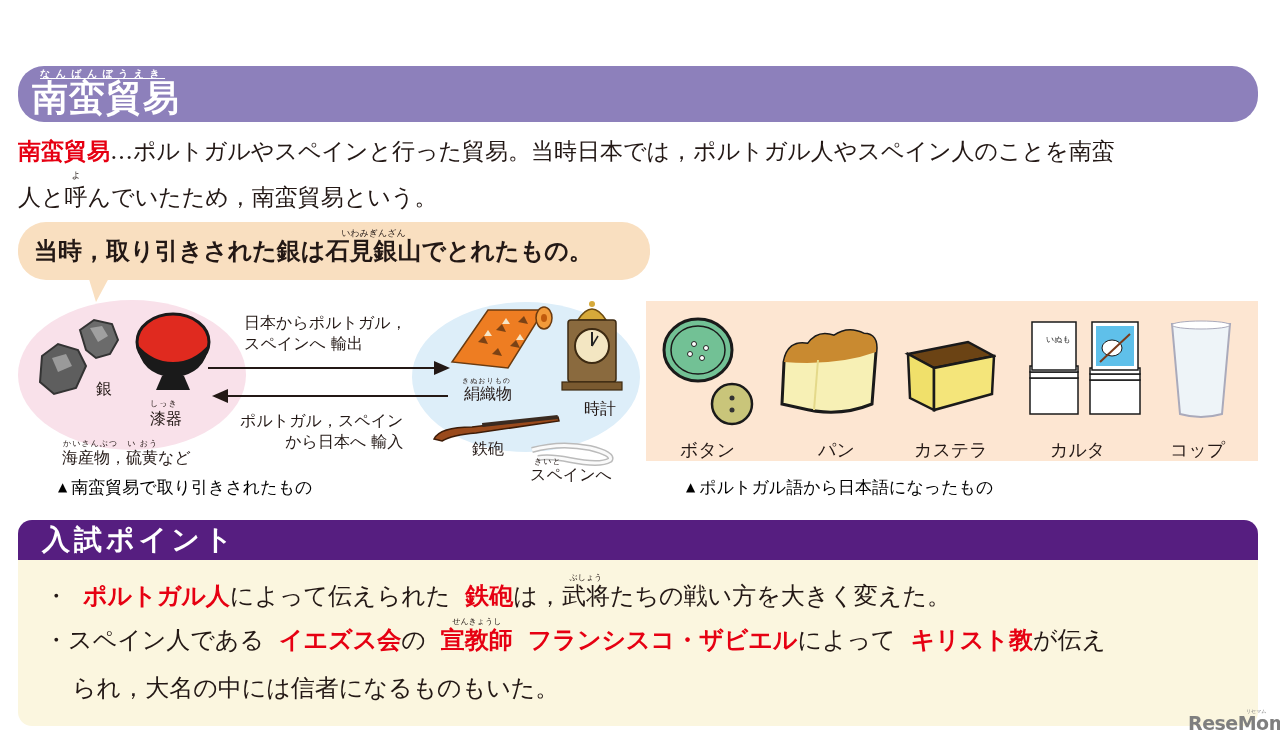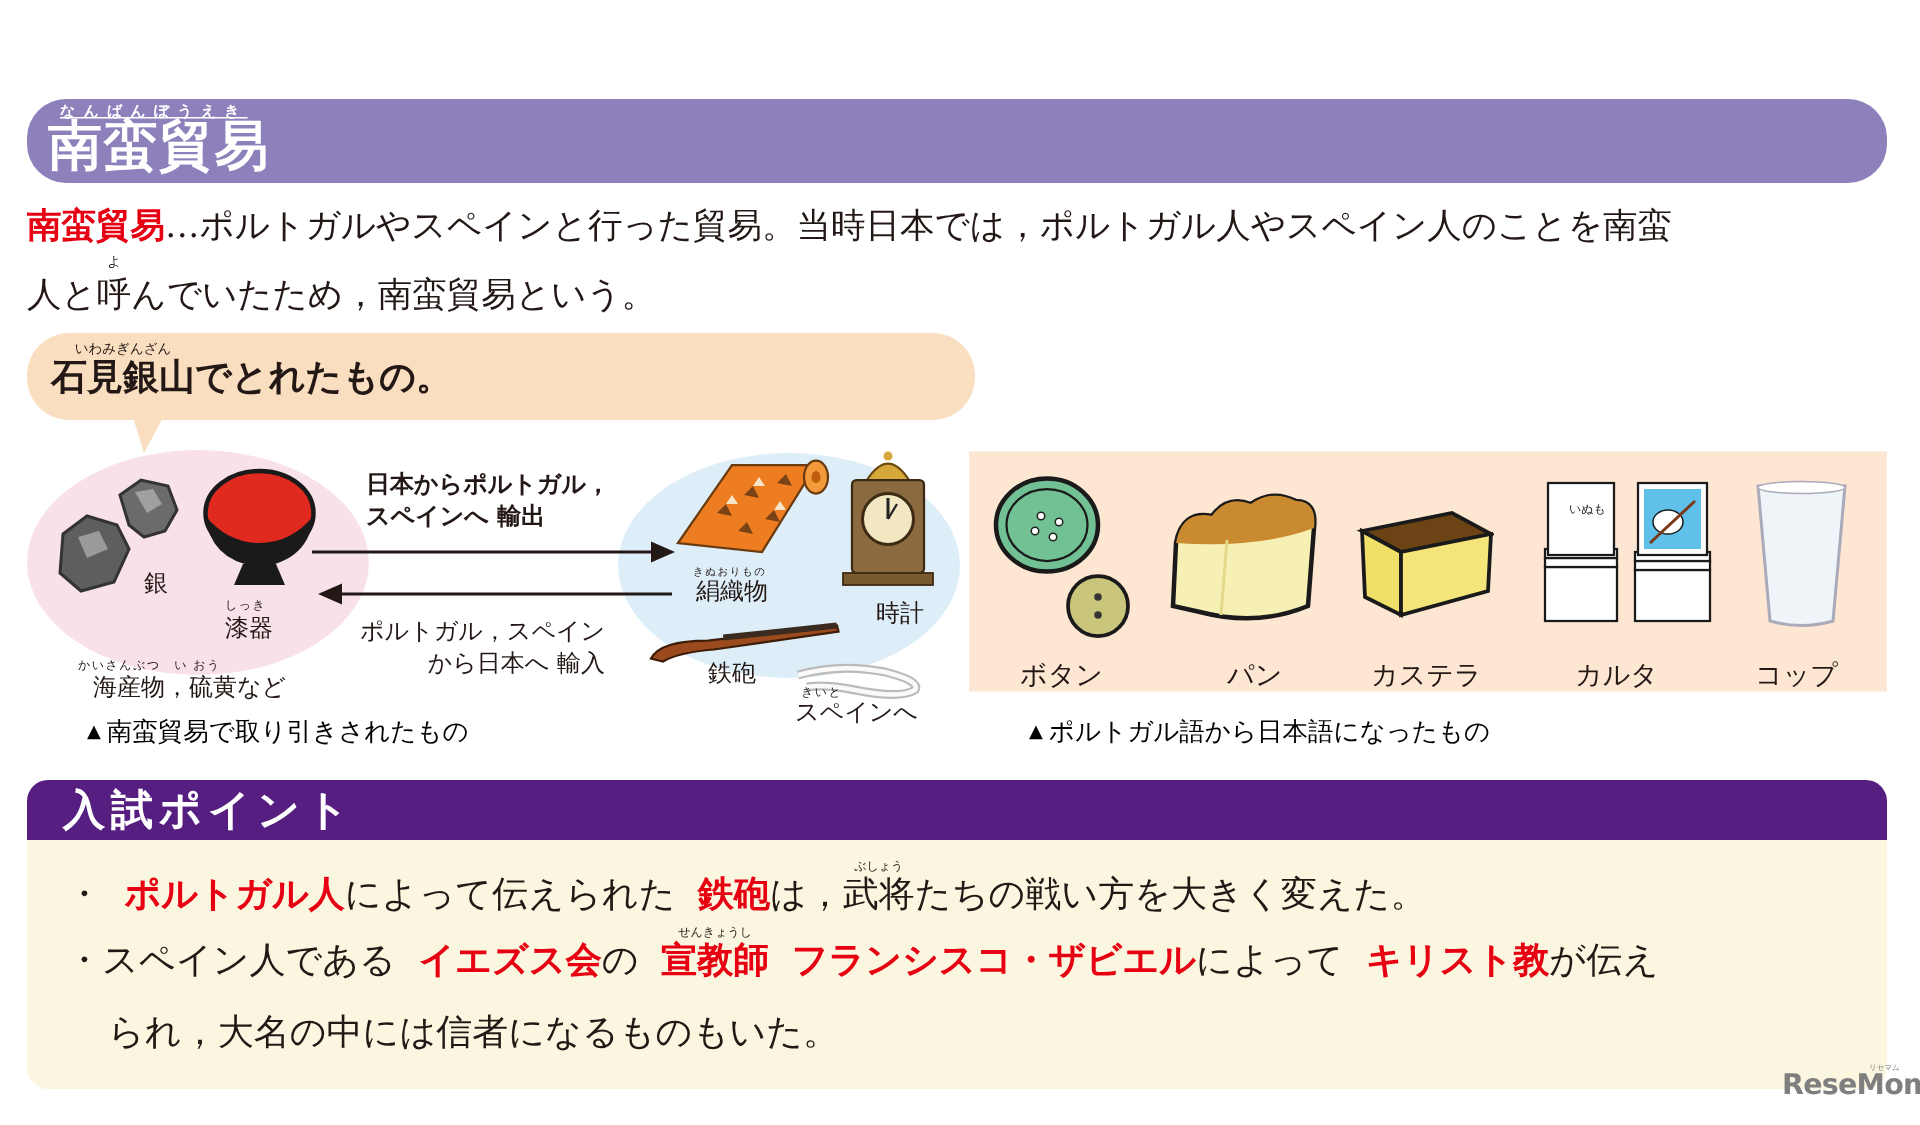--- a/index.html
+++ b/index.html
@@ -110,45 +110,45 @@
 <div class="title-text">南蛮貿易</div>
 
 <div class="intro">
   <span class="red">南蛮貿易</span><span>…ポルトガルやスペインと行った貿易。当時日本では，ポルトガル人やスペイン人のことを南蛮</span><br>
   <span>人と</span><span class="ruby-wrap"><span class="rt">よ</span><span>呼</span></span><span>んでいたため，南蛮貿易という。</span>
 </div>
 
 <div class="bubble"></div>
 <div class="bubble-tail"></div>
 <div class="bubble-text">
-  <span class="ruby-wrap"><span class="rt">いわみぎんざん</span><span>石見銀山</span></span><span>でとれたもの。</span>
+  <span>当時，取り引きされた銀は</span><span class="ruby-wrap"><span class="rt">いわみぎんざん</span><span>石見銀山</span></span><span>でとれたもの。</span>
 </div>
 
 <div class="pink-oval"></div>
 <div class="blue-oval"></div>
 
 <svg class="icon" style="left:36px;top:312px;" width="90" height="84" viewBox="0 0 90 84">
   <path d="M44 18 L58 8 L76 12 L82 28 L74 42 L60 46 L50 38 Z" fill="#6b6b6b" stroke="#333" stroke-width="2"></path>
   <path d="M54 16 L66 14 L72 24 L62 30 Z" fill="#a0a0a0"></path>
   <path d="M6 44 L22 32 L42 38 L50 54 L40 76 L18 82 L4 70 Z" fill="#5e5e5e" stroke="#333" stroke-width="2"></path>
   <path d="M16 46 L30 42 L36 54 L22 60 Z" fill="#9a9a9a"></path>
 </svg>
 <div class="label" style="left:96px;top:380px;">銀</div>
 
 <svg class="icon" style="left:134px;top:312px;" width="78" height="82" viewBox="0 0 78 82">
   <ellipse cx="39" cy="30" rx="36" ry="28" fill="#e02a1f" stroke="#1a1a1a" stroke-width="3"></ellipse>
   <path d="M3 32 Q6 62 39 66 Q72 62 75 32 Q60 50 39 50 Q18 50 3 32Z" fill="#1a1a1a"></path>
   <path d="M28 64 L22 78 L56 78 L50 64 Z" fill="#1a1a1a"></path>
 </svg>
 <div class="small-ruby" style="left:150px;top:398px;">しっき</div>
 <div class="label" style="left:150px;top:410px;">漆器</div>
-<div class="small-ruby" style="left:52px;top:438px;">かいさんぶつ　い おう</div>
+<div class="small-ruby" style="left:63px;top:438px;">かいさんぶつ　い おう</div>
 <div class="label" style="left:62px;top:449px;">海産物，硫黄など</div>
 
-<div class="flow-text" style="left:244px;top:312px;font-weight:bold;">日本からポルトガル，
+<div class="flow-text" style="left:244px;top:312px;">日本からポルトガル，
 スペインへ 輸出</div>
 <div class="arrow-line" style="left:208px;top:367px;width:230px;"></div>
 <div class="arrow-head-r" style="left:434px;top:361px;"></div>
 <div class="arrow-line" style="left:226px;top:395px;width:222px;"></div>
 <div class="arrow-head-l" style="left:212px;top:389px;"></div>
 <div class="flow-text" style="left:240px;top:410px;text-align:right;">ポルトガル，スペイン
 から日本へ 輸入</div>
 
 <svg class="icon" style="left:448px;top:302px;" width="108" height="72" viewBox="0 0 108 72">
   <path d="M4 60 L40 8 L96 8 L60 66 Z" fill="#ee7d22" stroke="#6b3b10" stroke-width="1.5"></path>

